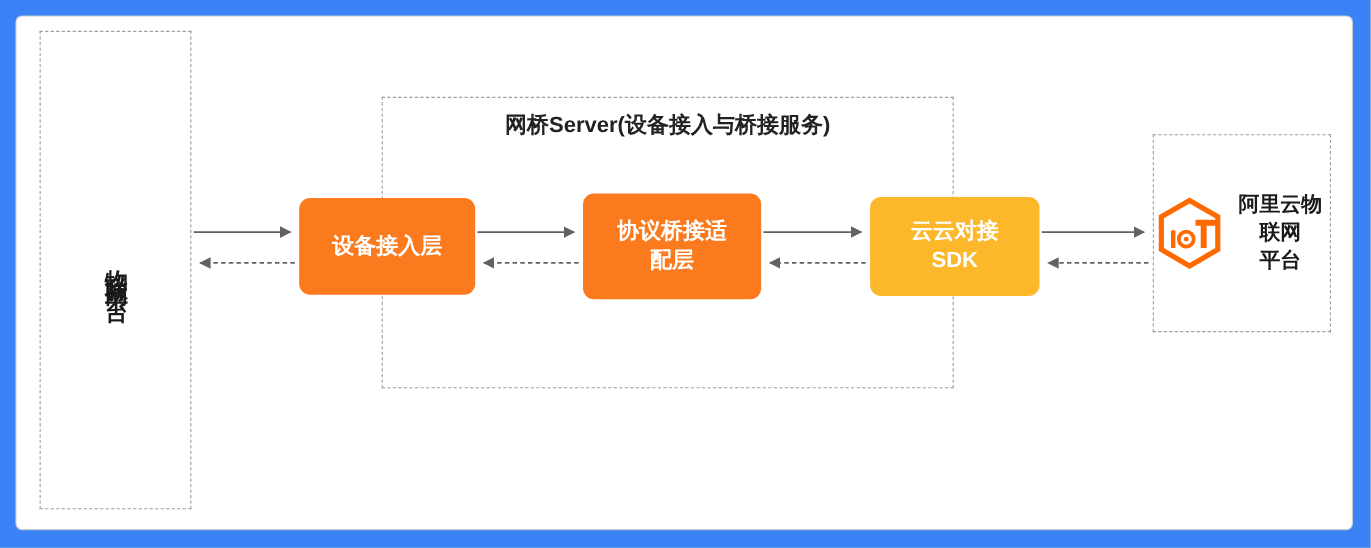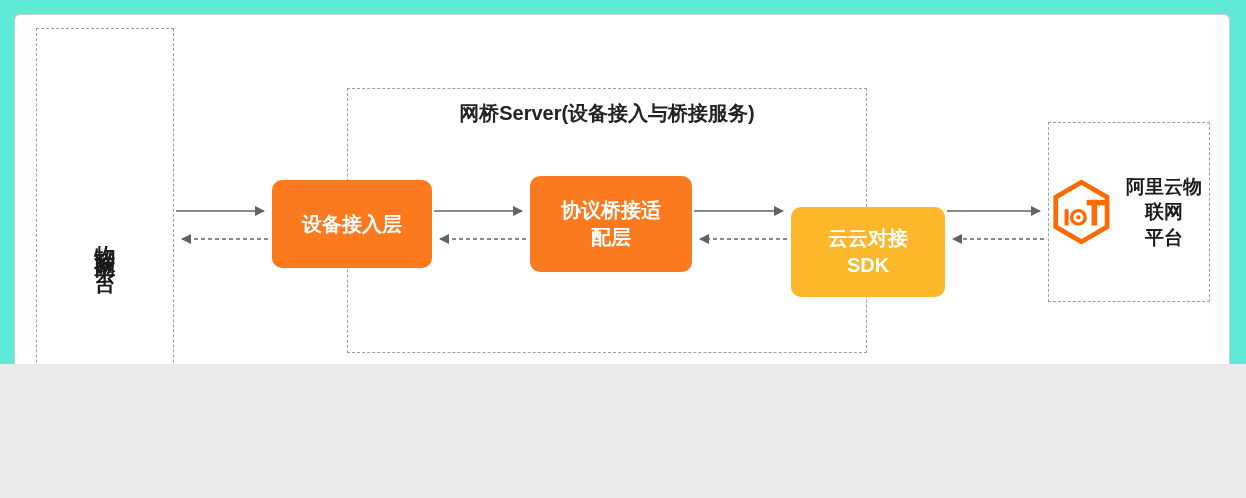--- a/index.html
+++ b/index.html
@@ -4,22 +4,22 @@
 <style>
   html,body { margin:0; padding:0; }
   body {
     background:#e9eaec;
     font-family:"Liberation Sans", sans-serif;
     -webkit-font-smoothing:antialiased;
   }
   .stage {
     position:relative;
     width:1246px;
-    height:364px;
-    background:#5eead4;
+    height:498px;
+    background:#3b82f6;
     overflow:hidden;
   }
   .panel {
     position:absolute;
     left:14px; top:14px;
     width:1216px; height:468px;
     background:#ffffff;
     border:1px solid #c8ccd0;
     border-radius:6px;
     box-sizing:border-box;
@@ -70,21 +70,21 @@
     justify-content:center;
     text-align:center;
     white-space:pre-line;
     line-height:1.35;
     box-sizing:border-box;
   }
   .node-orange { background:var(--orange, #fb7a1e); }
   .node-amber  { background:var(--amber, #fcb72a); }
   .node-1 { left:272px; top:180px; width:160px; height:88px; }
   .node-2 { left:530px; top:176px; width:162px; height:96px; }
-  .node-3 { left:791px; top:179px; width:154px; height:90px;margin-top:28px; }
+  .node-3 { left:791px; top:179px; width:154px; height:90px; }
   
   .right-platform {
     left:1048px; top:122px;
     width:162px; height:180px;
     display:flex;
     flex-direction:row;
     align-items:center;
     justify-content:center;
     gap:5px;
   }

